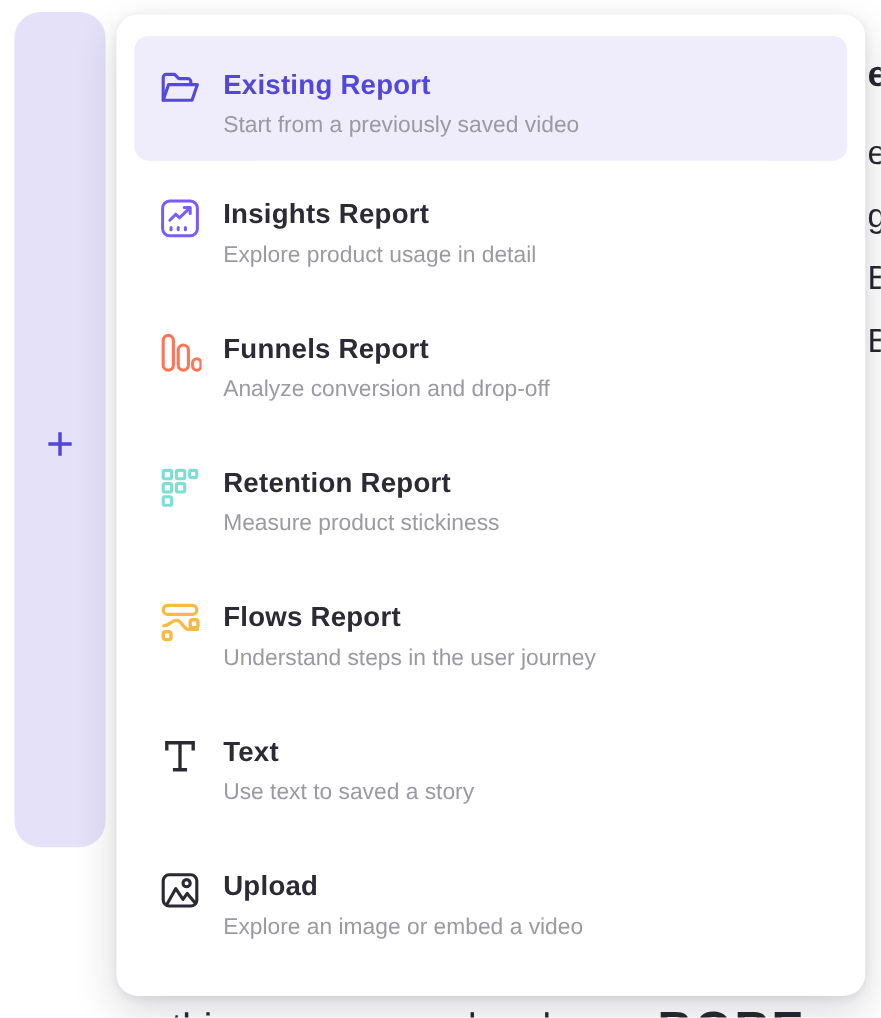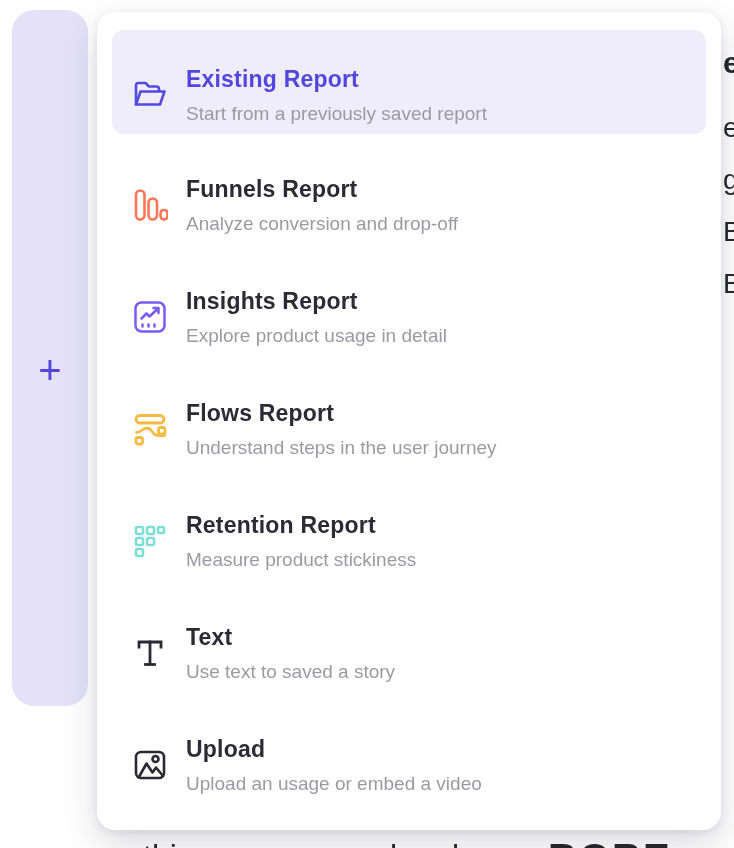--- a/index.html
+++ b/index.html
@@ -66,21 +66,21 @@
     left: 97px; top: 12px;
     width: 624px; height: 818px;
     background: #ffffff;
     border-radius: 18px;
     box-shadow: 0 2px 8px rgba(30,30,50,.08), 0 14px 36px rgba(30,30,50,.16);
     z-index: 2;
   }
 
   .menu-item {
     display: flex;
-    align-items: center;
+    align-items: flex-start;
     height: 112px;
     padding: 30px 20px 0 35px;
     cursor: pointer;
   }
   .menu-item.selected {
     height: 104px;
     margin: 18px 15px 0;
     border-radius: 12px;
     background: #EFECFB;
     padding: 26px 20px 0 20px;
@@ -141,65 +141,50 @@
 
   <div class="menu-item selected">
     <span class="icon ic-purple">
       <svg viewBox="0 0 36 36" fill="none" stroke="currentColor" stroke-width="2.6" stroke-linecap="round" stroke-linejoin="round">
         <path d="M4 27.5 V8.5 a2.5 2.5 0 0 1 2.5 -2.5 h7 l3.5 3.5 h7.5 a2.5 2.5 0 0 1 2.5 2.5 v1.5"></path>
         <path d="M4 27.5 L8.5 14.5 h24 L28 27.5 Z"></path>
       </svg>
     </span>
     <div class="texts">
       <div class="title">Existing Report</div>
-      <div class="desc">Start from a previously saved report</div>
-    </div>
-  </div>
-
-  <div class="menu-item">
-    <span class="icon ic-coral">
-      <svg viewBox="0 0 36 36" fill="none" stroke="currentColor" stroke-width="2.6" stroke-linecap="round" stroke-linejoin="round">
-        <rect x="4" y="3.5" width="8.5" height="29" rx="4.25"></rect>
-        <rect x="16.5" y="11.5" width="8.5" height="21" rx="4.25"></rect>
-        <rect x="28.5" y="23" width="7" height="9.5" rx="3.5"></rect>
-      </svg>
-    </span>
-    <div class="texts">
-      <div class="title">Funnels Report</div>
-      <div class="desc">Analyze conversion and drop-off</div>
+      <div class="desc">Start from a previously saved video</div>
     </div>
   </div>
 
   <div class="menu-item">
     <span class="icon ic-insights">
       <svg viewBox="0 0 36 36" fill="none" stroke="currentColor" stroke-width="2.5" stroke-linecap="round" stroke-linejoin="round">
         <rect x="3.5" y="3.5" width="29" height="29" rx="6"></rect>
         <path d="M9.5 19.5 L14.5 14.5 L17.5 17.5 L26 9.5"></path>
         <path d="M21.5 9 h5 v5"></path>
         <path d="M10.5 25.5 v2 M16.5 25.5 v2 M22.5 25.5 v2"></path>
       </svg>
     </span>
     <div class="texts">
       <div class="title">Insights Report</div>
       <div class="desc">Explore product usage in detail</div>
     </div>
   </div>
 
   <div class="menu-item">
-    <span class="icon ic-amber">
-      <svg viewBox="0 0 36 36" fill="none" stroke="currentColor" stroke-width="2.8" stroke-linecap="round" stroke-linejoin="round">
-        <rect x="4" y="4.5" width="28" height="7.5" rx="3.75"></rect>
-        <rect x="26.5" y="16.5" width="6.5" height="6.5" rx="2"></rect>
-        <rect x="4" y="26.5" width="6.5" height="6.5" rx="2"></rect>
-        <path d="M4.5 21.5 c4.5 0 6 -4.5 10.5 -4.5 c5 0 5.5 7.5 10.5 7.5 c3 0 4.5 0 7 0"></path>
-      </svg>
-    </span>
-    <div class="texts">
-      <div class="title">Flows Report</div>
-      <div class="desc">Understand steps in the user journey</div>
+    <span class="icon ic-coral">
+      <svg viewBox="0 0 36 36" fill="none" stroke="currentColor" stroke-width="2.6" stroke-linecap="round" stroke-linejoin="round">
+        <rect x="4" y="3.5" width="8.5" height="29" rx="4.25"></rect>
+        <rect x="16.5" y="11.5" width="8.5" height="21" rx="4.25"></rect>
+        <rect x="28.5" y="23" width="7" height="9.5" rx="3.5"></rect>
+      </svg>
+    </span>
+    <div class="texts">
+      <div class="title">Funnels Report</div>
+      <div class="desc">Analyze conversion and drop-off</div>
     </div>
   </div>
 
   <div class="menu-item">
     <span class="icon ic-teal">
       <svg viewBox="0 0 36 36" fill="none" stroke="currentColor" stroke-width="2.6" stroke-linejoin="round">
         <rect x="4" y="4" width="7" height="7" rx="1.5"></rect>
         <rect x="15" y="4" width="7" height="7" rx="1.5"></rect>
         <rect x="26" y="4" width="6" height="6" rx="1.5"></rect>
         <rect x="4" y="15" width="7" height="7" rx="1.5"></rect>
@@ -207,20 +192,35 @@
         <rect x="4" y="26" width="7" height="7" rx="1.5"></rect>
       </svg>
     </span>
     <div class="texts">
       <div class="title">Retention Report</div>
       <div class="desc">Measure product stickiness</div>
     </div>
   </div>
 
   <div class="menu-item">
+    <span class="icon ic-amber">
+      <svg viewBox="0 0 36 36" fill="none" stroke="currentColor" stroke-width="2.8" stroke-linecap="round" stroke-linejoin="round">
+        <rect x="4" y="4.5" width="28" height="7.5" rx="3.75"></rect>
+        <rect x="26.5" y="16.5" width="6.5" height="6.5" rx="2"></rect>
+        <rect x="4" y="26.5" width="6.5" height="6.5" rx="2"></rect>
+        <path d="M4.5 21.5 c4.5 0 6 -4.5 10.5 -4.5 c5 0 5.5 7.5 10.5 7.5 c3 0 4.5 0 7 0"></path>
+      </svg>
+    </span>
+    <div class="texts">
+      <div class="title">Flows Report</div>
+      <div class="desc">Understand steps in the user journey</div>
+    </div>
+  </div>
+
+  <div class="menu-item">
     <span class="icon ic-dark">
       <svg viewBox="0 0 36 36" fill="none" stroke="currentColor" stroke-width="2.8" stroke-linecap="square">
         <path d="M7 12 V7 H29 V12"></path>
         <path d="M18 7 V29"></path>
         <path d="M13.5 29.5 H22.5"></path>
       </svg>
     </span>
     <div class="texts">
       <div class="title">Text</div>
       <div class="desc">Use text to saved a story</div>
@@ -230,17 +230,17 @@
   <div class="menu-item">
     <span class="icon ic-dark">
       <svg viewBox="0 0 36 36" fill="none" stroke="currentColor" stroke-width="2.6" stroke-linecap="round" stroke-linejoin="round">
         <rect x="4" y="5" width="28" height="26" rx="5"></rect>
         <circle cx="23.5" cy="12" r="3"></circle>
         <path d="M7.5 29 L14.5 16.5 L20.5 25.5 L24 20.5 L31 29"></path>
       </svg>
     </span>
     <div class="texts">
       <div class="title">Upload</div>
-      <div class="desc">Upload an usage or embed a video</div>
+      <div class="desc">Explore an image or embed a video</div>
     </div>
   </div>
 
 </div>
 
 </body></html>

